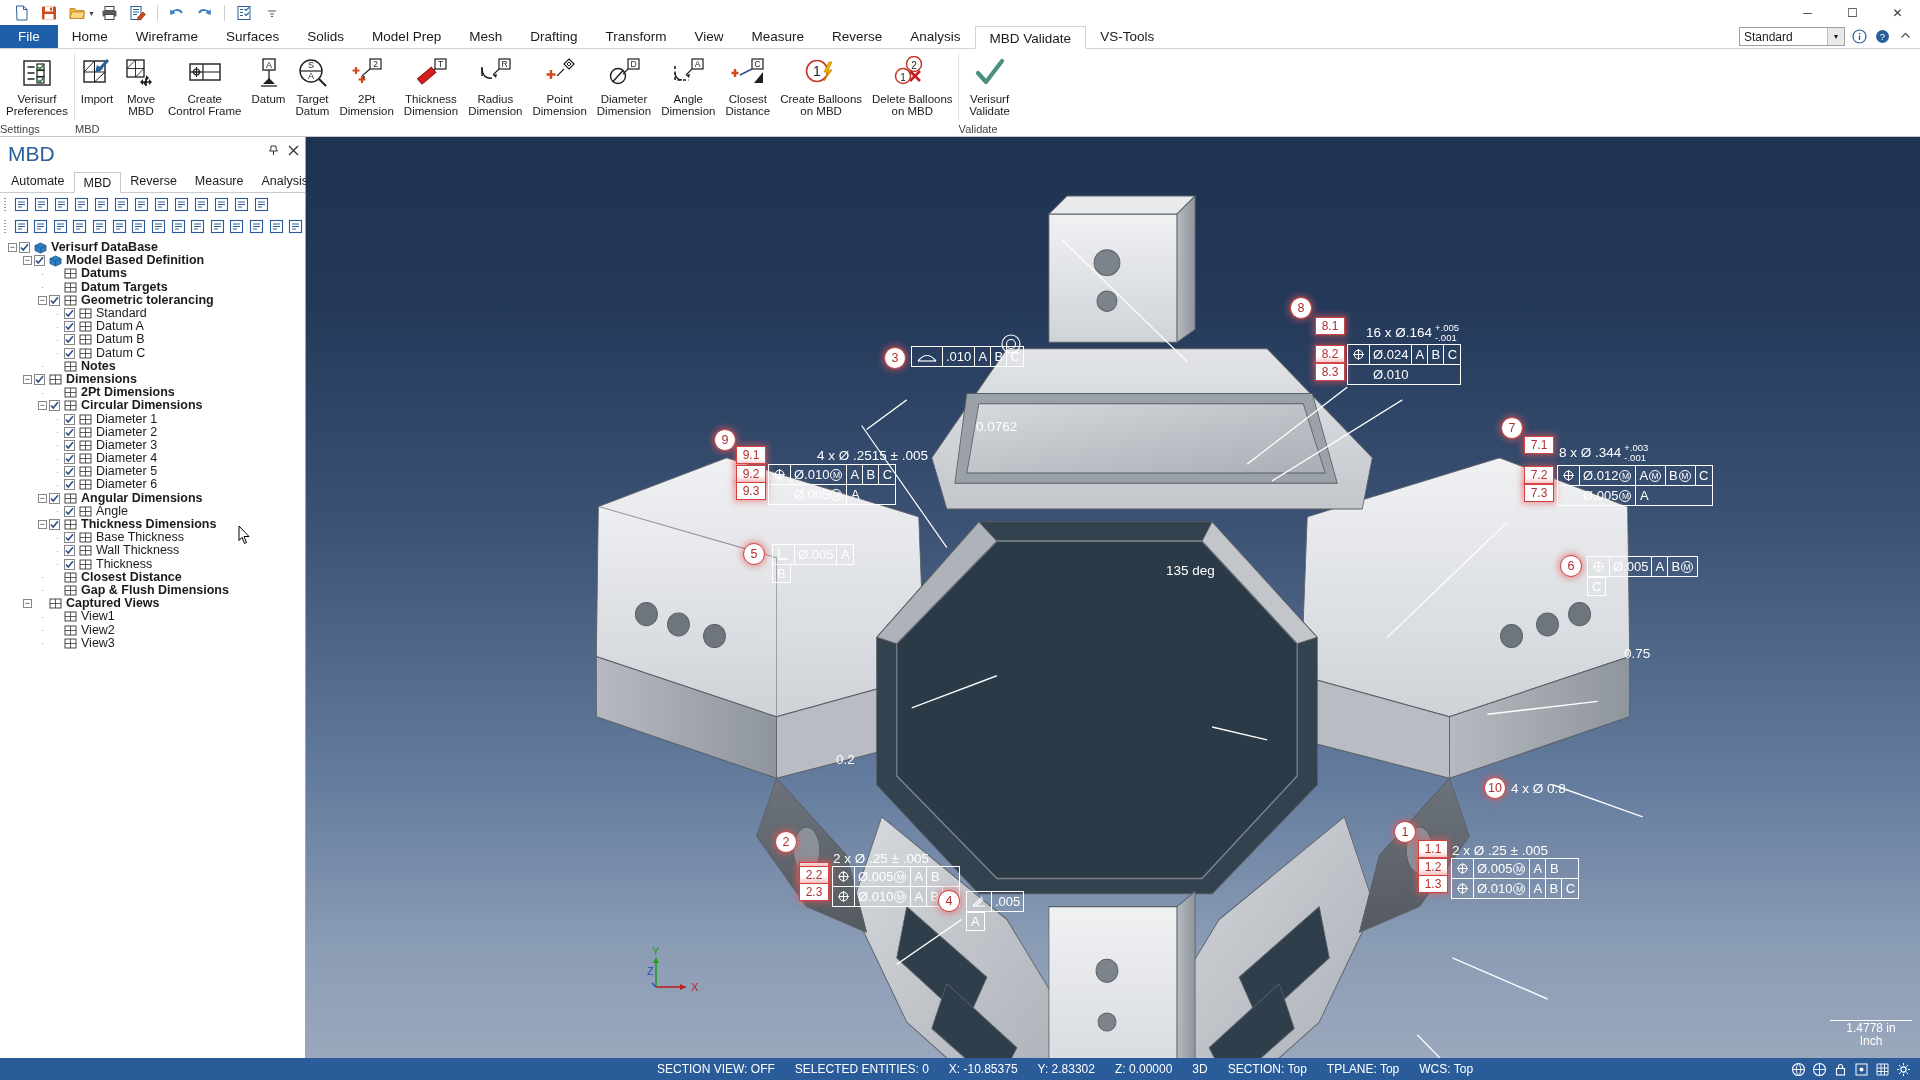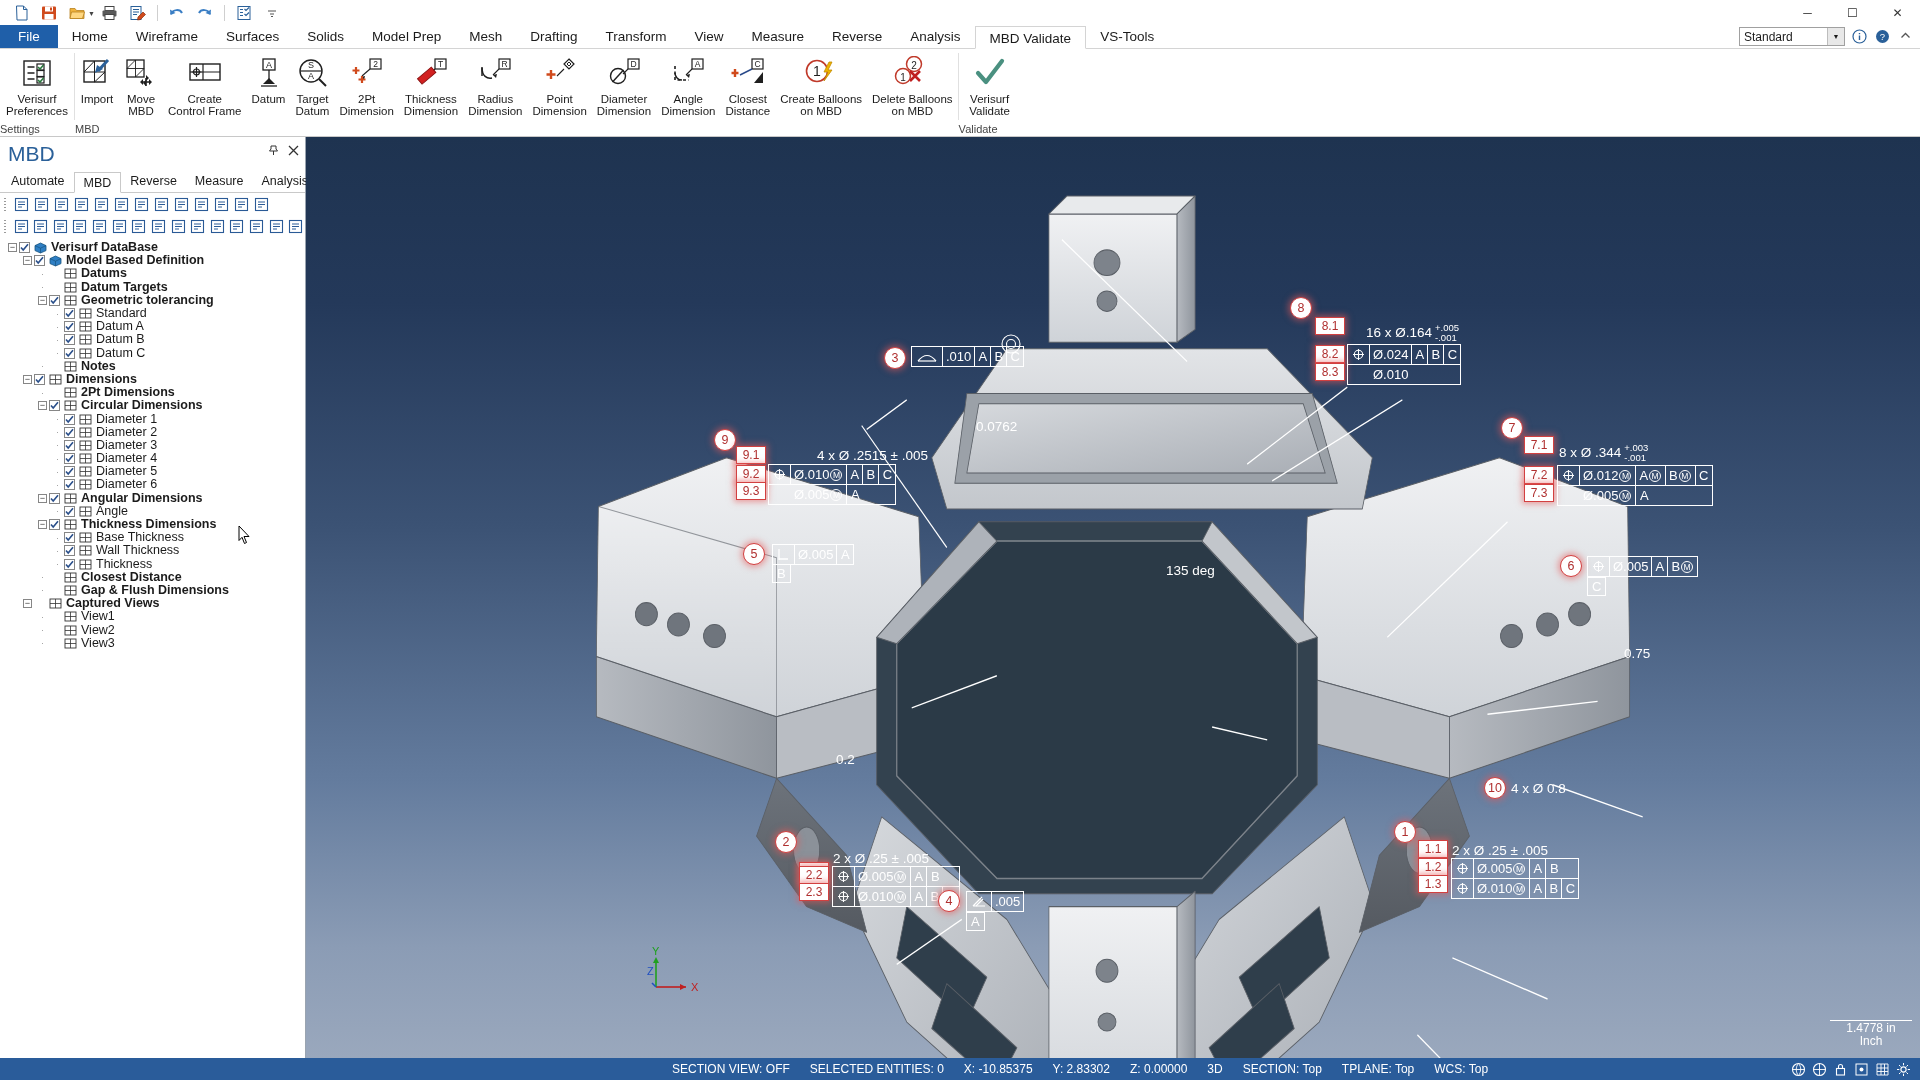--- a/index.html
+++ b/index.html
@@ -163,21 +163,21 @@
   .triad { position:absolute; left:340px; bottom:58px; }
   .scalebox {
     position:absolute; right:8px; bottom:10px; width:82px; text-align:center;
     color:#fff; font-size:12px; line-height:13px;
   }
   .scalebox .bar { height:1px; background:#fff; margin-bottom:1px; }
 
   
   .status {
     height:22px; background:#2a5c9a; color:#fff; display:flex; align-items:center;
-    font-size:12px; padding-left:22px; gap:0;text-align:right;
+    font-size:12px; padding-left:7px; gap:0;text-align:right;
   }
   .st-item { padding:0 10px; white-space:nowrap; }
   .st-right { margin-left:auto; display:flex; align-items:center; gap:4px; padding-right:8px; }
   .st-ico { width:17px; height:17px; display:flex; align-items:center; justify-content:center; }
   .st-ico svg { display:block; }
 
   .cursor-arrow { position:absolute; left:238px; top:388px; }
 </style>
 </head>
 <body>

